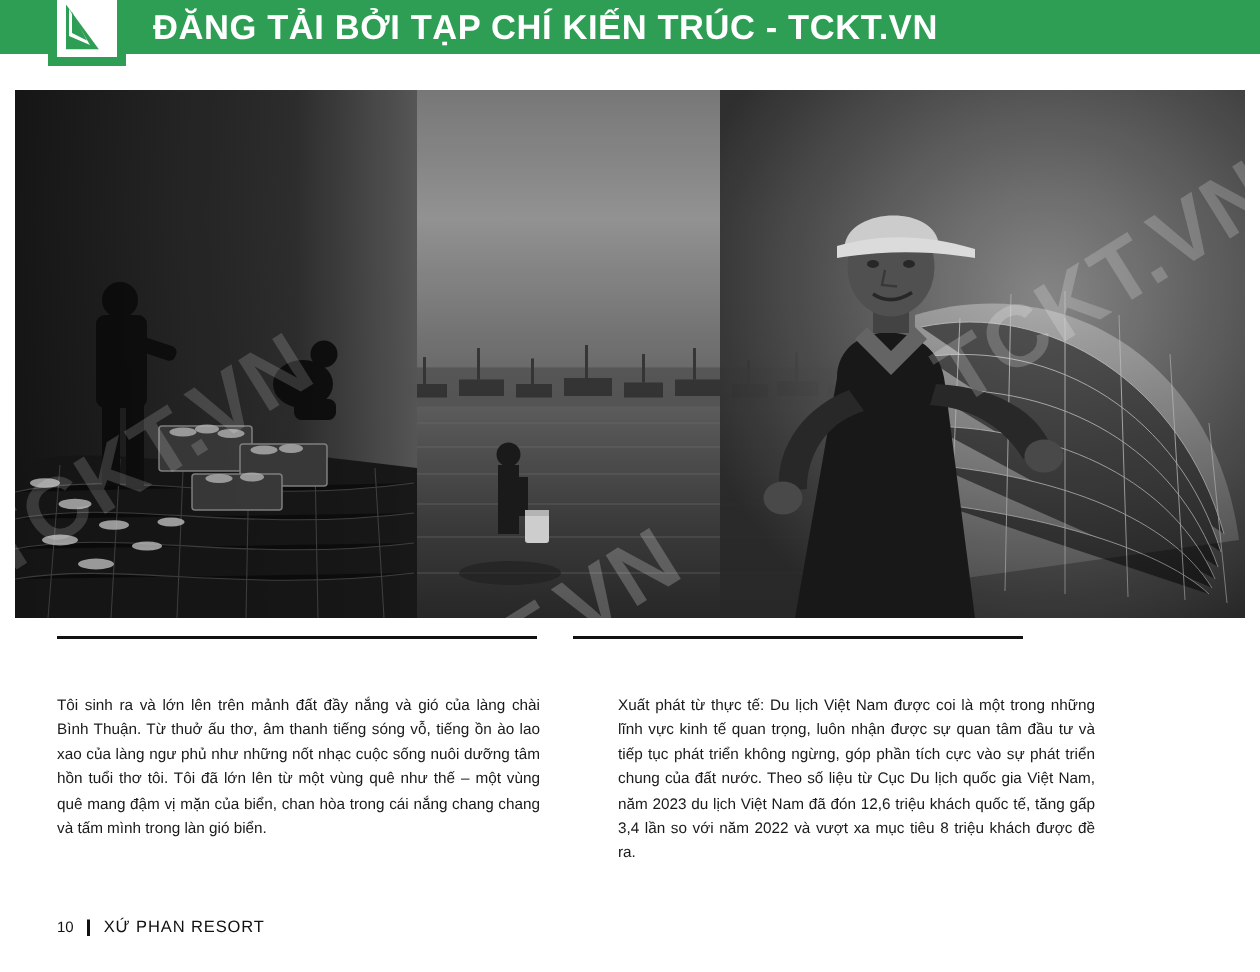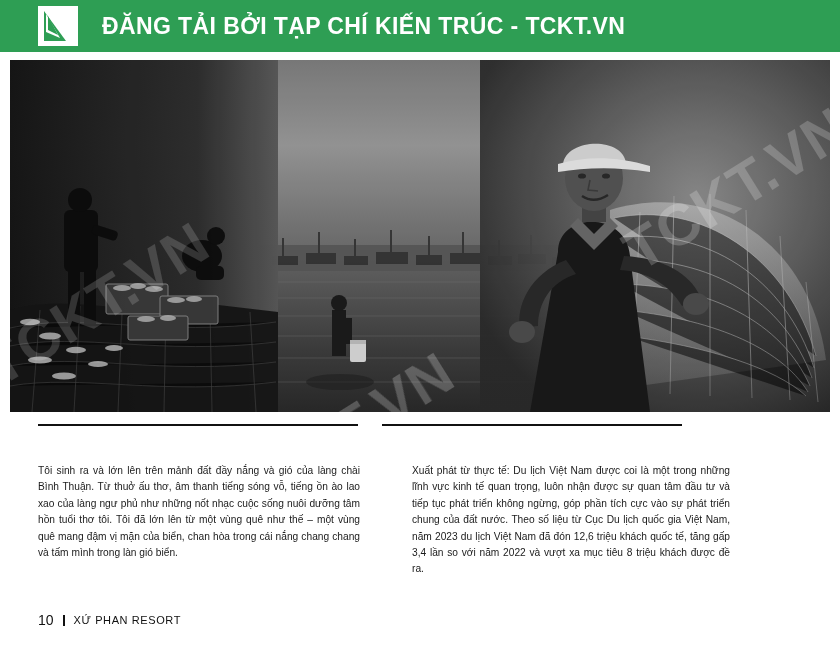--- a/index.html
+++ b/index.html
@@ -15,21 +15,21 @@
     overflow: hidden;
     position: relative;
   }
 
   
   .banner {
     position: absolute;
     left: 0;
     top: 0;
     width: 840px;
-    height: 52px;
+    height: 36px;
     background: #2e9e54;
     display: flex;
     align-items: center;
   }
   .banner-logo {
     width: 52px;
     height: 52px;
     background: #2e9e54;
     position: relative;
     margin-left: 32px;
@@ -110,21 +110,21 @@
   
   .footer {
     position: absolute;
     left: 38px;
     top: 612px;
     display: flex;
     align-items: center;
     gap: 9px;
   }
   .footer .page-num {
-    font-size: 14px;
+    font-size: 10px;
     color: #111111;
   }
   .footer .divider {
     width: 2px;
     height: 11px;
     background: #111111;
   }
   .footer .footer-label {
     font-size: 11px;
     letter-spacing: 0.6px;

